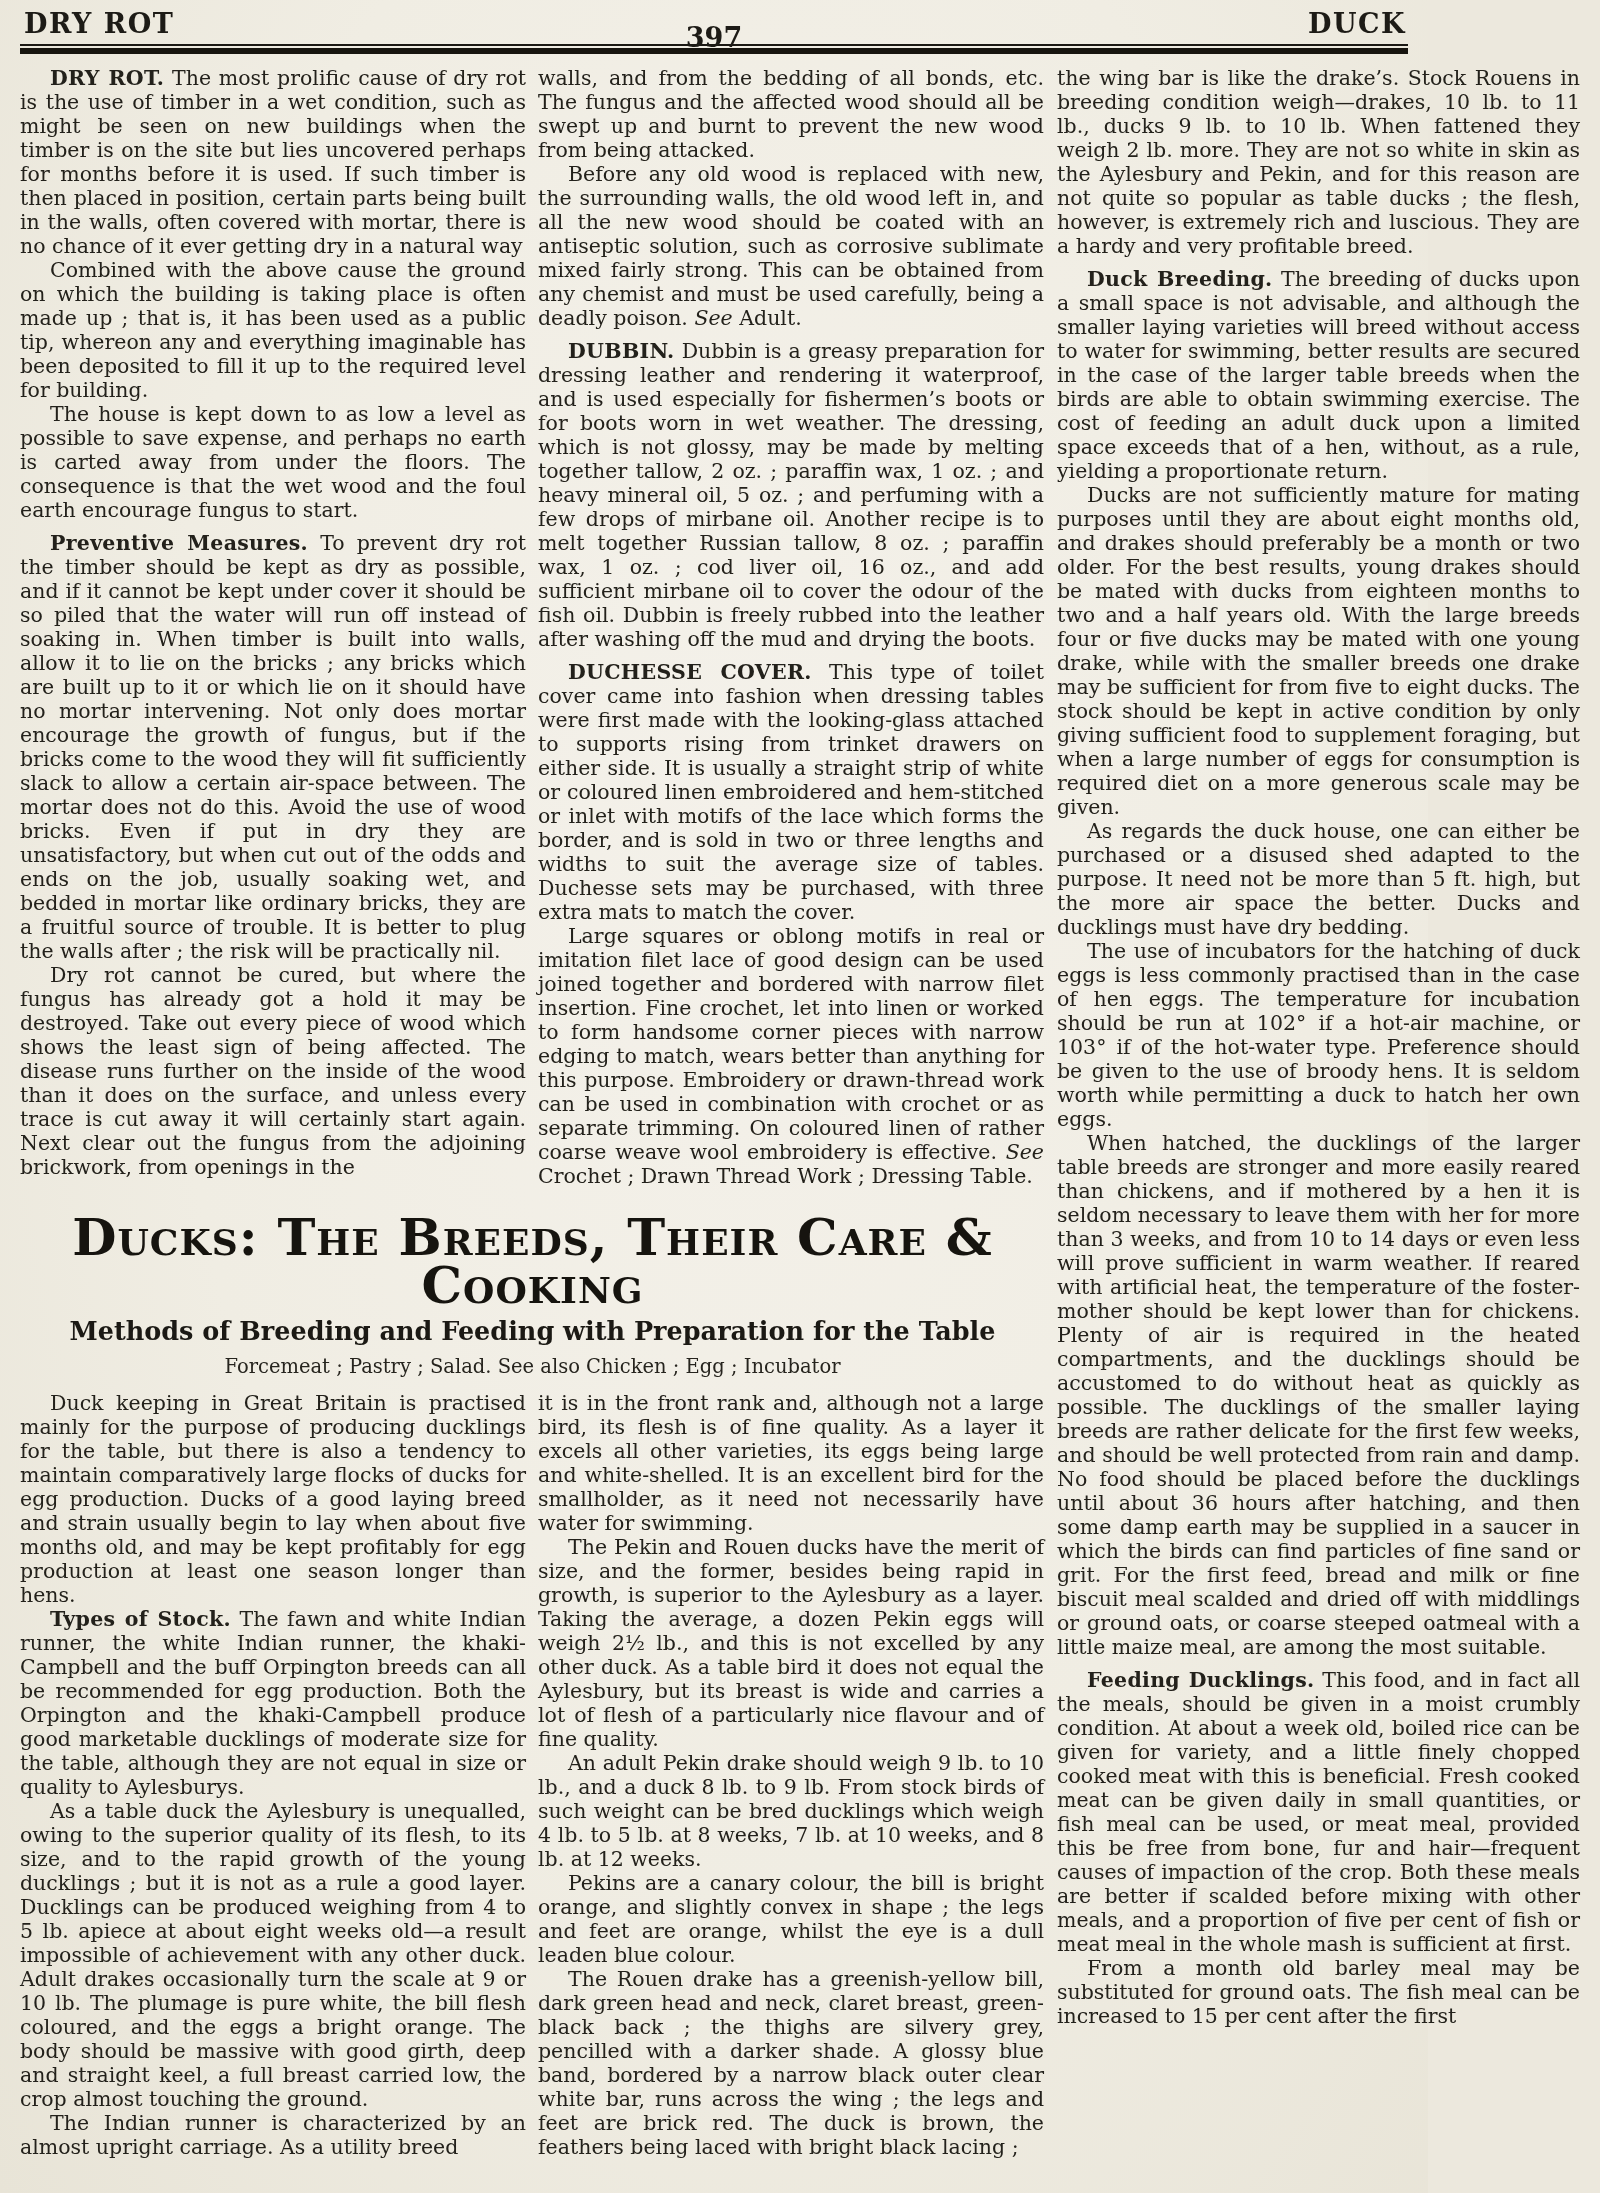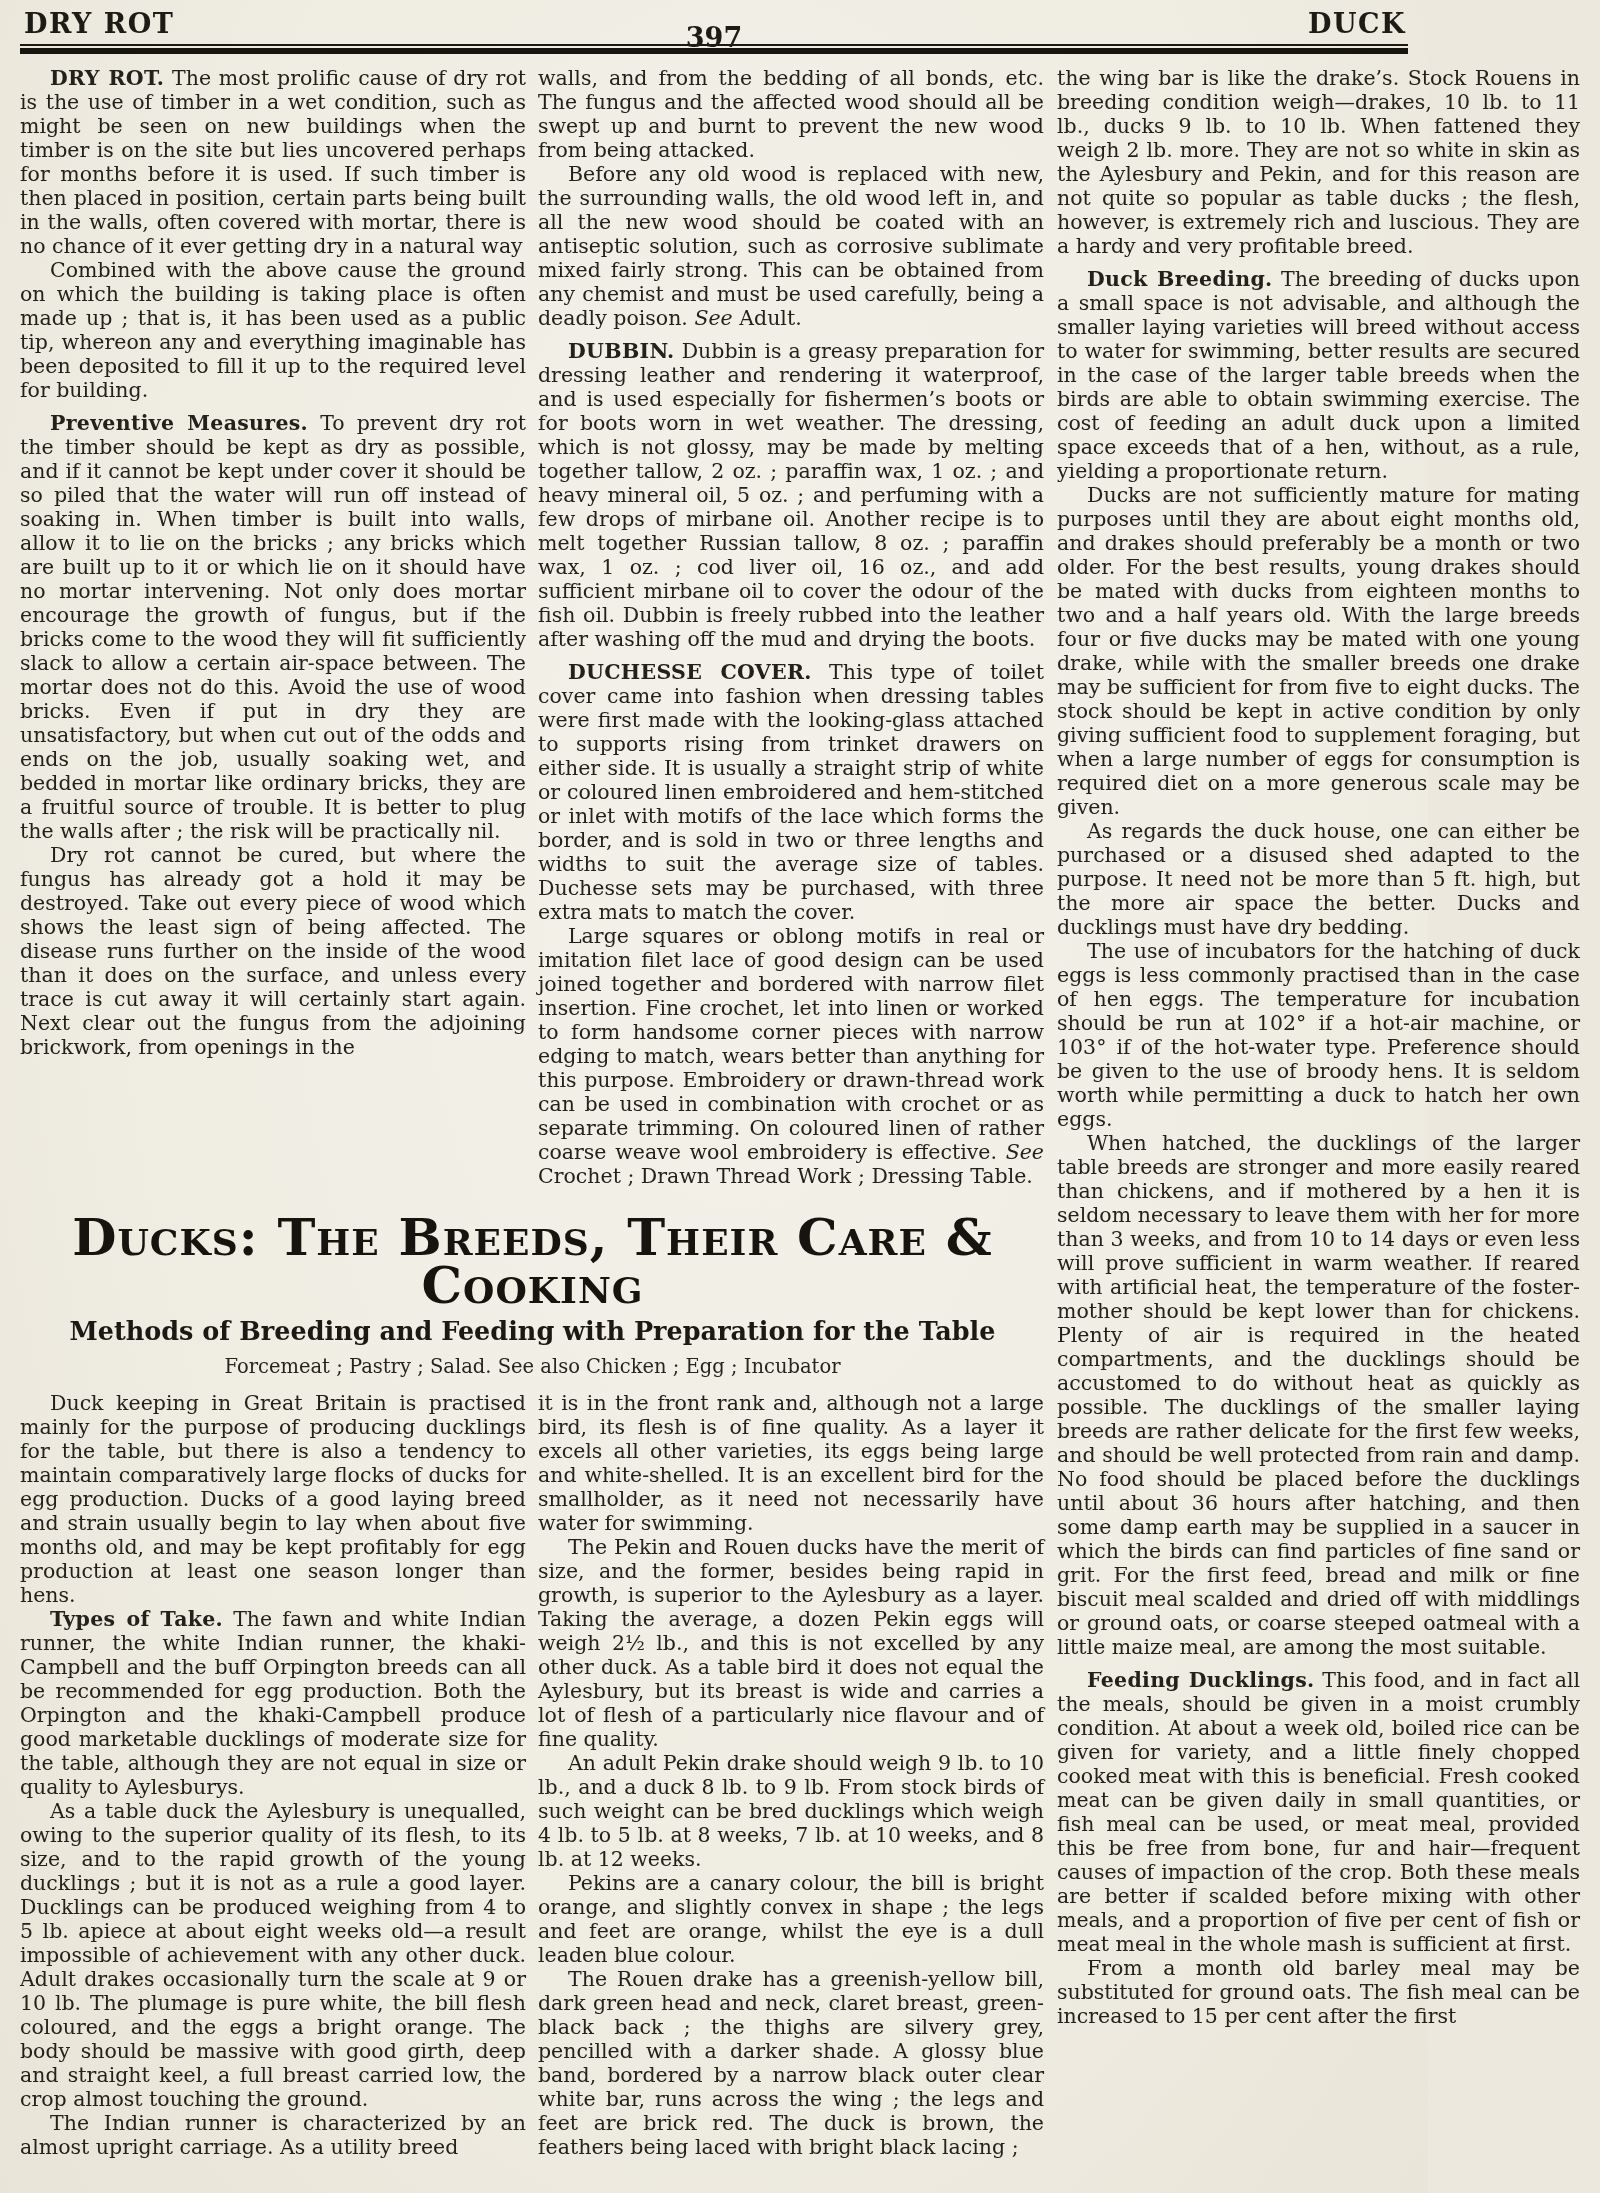--- a/index.html
+++ b/index.html
@@ -92,20 +92,21 @@
   </div>
 
   <div class="content">
 
     <div class="left-block">
 
       <div class="two-col">
         <div class="col">
             <p class="para"><b>DRY ROT.</b><span>  The most prolific cause of dry rot is the use of timber in a wet condition, such as might be seen on new buildings when the timber is on the site but lies uncovered perhaps for months before it is used.  If such timber is then placed in position, certain parts being built in the walls, often covered with mortar, there is no chance of it ever getting dry in a natural way</span></p>
             <p class="para"><span>Combined with the above cause the ground on which the building is taking place is often made up ;  that is, it has been used as a public tip, whereon any and everything imaginable has been deposited to fill it up to the required level for building.</span></p>
+            <p class="para"><span>The house is kept down to as low a level as possible to save expense, and perhaps no earth is carted away from under the floors. The consequence is that the wet wood and the foul earth encourage fungus to start.</span></p>
             <p class="para gap"><b>Preventive Measures.</b><span>  To prevent dry rot the timber should be kept as dry as possible, and if it cannot be kept under cover it should be so piled that the water will run off instead of soaking in.  When timber is built into walls, allow it to lie on the bricks ;  any bricks which are built up to it or which lie on it should have no mortar intervening.  Not only does mortar encourage the growth of fungus, but if the bricks come to the wood they will fit sufficiently slack to allow a certain air-space between.  The mortar does not do this.  Avoid the use of wood bricks.  Even if put in dry they are unsatisfactory, but when cut out of the odds and ends on the job, usually soaking wet, and bedded in mortar like ordinary bricks, they are a fruitful source of trouble.  It is better to plug the walls after ;  the risk will be practically nil.</span></p>
             <p class="para"><span>Dry rot cannot be cured, but where the fungus has already got a hold it may be destroyed.  Take out every piece of wood which shows the least sign of being affected. The disease runs further on the inside of the wood than it does on the surface, and unless every trace is cut away it will certainly start again.  Next clear out the fungus from the adjoining brickwork, from openings in the</span></p>
           </div>
         <div class="col">
             <p class="para ni"><span>walls, and from the bedding of all bonds, etc. The fungus and the affected wood should all be swept up and burnt to prevent the new wood from being attacked.</span></p>
             <p class="para"><span>Before any old wood is replaced with new, the surrounding walls, the old wood left in, and all the new wood should be coated with an antiseptic solution, such as corrosive sublimate mixed fairly strong.  This can be obtained from any chemist and must be used carefully, being a deadly poison.   </span><i>See</i><span> Adult.</span></p>
             <p class="para gap"><b>DUBBIN.</b><span>  Dubbin is a greasy preparation for dressing leather and rendering it waterproof, and is used especially for fishermen’s boots or for boots worn in wet weather.  The dressing, which is not glossy, may be made by melting together tallow, 2 oz. ;  paraffin wax, 1 oz. ;  and heavy mineral oil, 5 oz. ;  and perfuming with a few drops of mirbane oil. Another recipe is to melt together Russian tallow, 8 oz. ;  paraffin wax, 1 oz. ;  cod liver oil, 16 oz., and add sufficient mirbane oil to cover the odour of the fish oil.  Dubbin is freely rubbed into the leather after washing off the mud and drying the boots.</span></p>
             <p class="para gap"><b>DUCHESSE COVER.</b><span>  This type of toilet cover came into fashion when dressing tables were first made with the looking-glass attached to supports rising from trinket drawers on either side.  It is usually a straight strip of white or coloured linen embroidered and hem-stitched or inlet with motifs of the lace which forms the border, and is sold in two or three lengths and widths to suit the average size of tables.  Duchesse sets may be purchased, with three extra mats to match the cover.</span></p>
             <p class="para"><span>Large squares or oblong motifs in real or imitation filet lace of good design can be used joined together and bordered with narrow filet insertion.  Fine crochet, let into linen or worked to form handsome corner pieces with narrow edging to match, wears better than anything for this purpose.  Embroidery or drawn-thread work can be used in combination with crochet or as separate trimming. On coloured linen of rather coarse weave wool embroidery is effective.   </span><i>See</i><span> Crochet ; Drawn Thread Work ;  Dressing Table.</span></p>
           </div>
@@ -115,21 +116,21 @@
         <div class="sh-title">Ducks: The Breeds, Their Care &amp; Cooking</div>
         <div class="sh-sub">Methods of Breeding and Feeding with Preparation for the Table</div>
         <div class="sh-note">
           <div>Forcemeat ;  Pastry ;  Salad.   See also Chicken ;  Egg ;  Incubator</div>
         </div>
       </div>
 
       <div class="two-col">
         <div class="col">
             <p class="para"><span>Duck keeping in Great Britain is practised mainly for the purpose of producing ducklings for the table, but there is also a tendency to maintain comparatively large flocks of ducks for egg production.  Ducks of a good laying breed and strain usually begin to lay when about five months old, and may be kept profitably for egg production at least one season longer than hens.</span></p>
-            <p class="para"><b>Types of Take.</b><span>  The fawn and white Indian runner, the white Indian runner, the khaki-Campbell and the buff Orpington breeds can all be recommended for egg production.  Both the Orpington and the khaki-Campbell produce good marketable ducklings of moderate size for the table, although they are not equal in size or quality to Aylesburys.</span></p>
+            <p class="para"><b>Types of Stock.</b><span>  The fawn and white Indian runner, the white Indian runner, the khaki-Campbell and the buff Orpington breeds can all be recommended for egg production.  Both the Orpington and the khaki-Campbell produce good marketable ducklings of moderate size for the table, although they are not equal in size or quality to Aylesburys.</span></p>
             <p class="para"><span>As a table duck the Aylesbury is unequalled, owing to the superior quality of its flesh, to its size, and to the rapid growth of the young ducklings ;  but it is not as a rule a good layer. Ducklings can be produced weighing from 4 to 5 lb. apiece at about eight weeks old—a result impossible of achievement with any other duck.  Adult drakes occasionally turn the scale at 9 or 10 lb.  The plumage is pure white, the bill flesh coloured, and the eggs a bright orange.  The body should be massive with good girth, deep and straight keel, a full breast carried low, the crop almost touching the ground.</span></p>
             <p class="para"><span>The Indian runner is characterized by an almost upright carriage.   As a utility breed</span></p>
           </div>
         <div class="col">
             <p class="para ni"><span>it is in the front rank and, although not a large bird, its flesh is of fine quality.  As a layer it excels all other varieties, its eggs being large and white-shelled.  It is an excellent bird for the smallholder, as it need not necessarily have water for swimming.</span></p>
             <p class="para"><span>The Pekin and Rouen ducks have the merit of size, and the former, besides being rapid in growth, is superior to the Aylesbury as a layer.  Taking the average, a dozen Pekin eggs will weigh 2½ lb., and this is not excelled by any other duck.  As a table bird it does not equal the Aylesbury, but its breast is wide and carries a lot of flesh of a particularly nice flavour and of fine quality.</span></p>
             <p class="para"><span>An adult Pekin drake should weigh 9 lb. to 10 lb., and a duck 8 lb. to 9 lb.  From stock birds of such weight can be bred ducklings which weigh 4 lb. to 5 lb. at 8 weeks, 7 lb. at 10 weeks, and 8 lb. at 12 weeks.</span></p>
             <p class="para"><span>Pekins are a canary colour, the bill is bright orange, and slightly convex in shape ;  the legs and feet are orange, whilst the eye is a dull leaden blue colour.</span></p>
             <p class="para"><span>The Rouen drake has a greenish-yellow bill, dark green head and neck, claret breast, green-black back ;  the thighs are silvery grey, pencilled with a darker shade.  A glossy blue band, bordered by a narrow black outer clear white bar, runs across the wing ;  the legs and feet are brick red.  The duck is brown, the feathers being laced with bright black lacing ;</span></p>
           </div>

